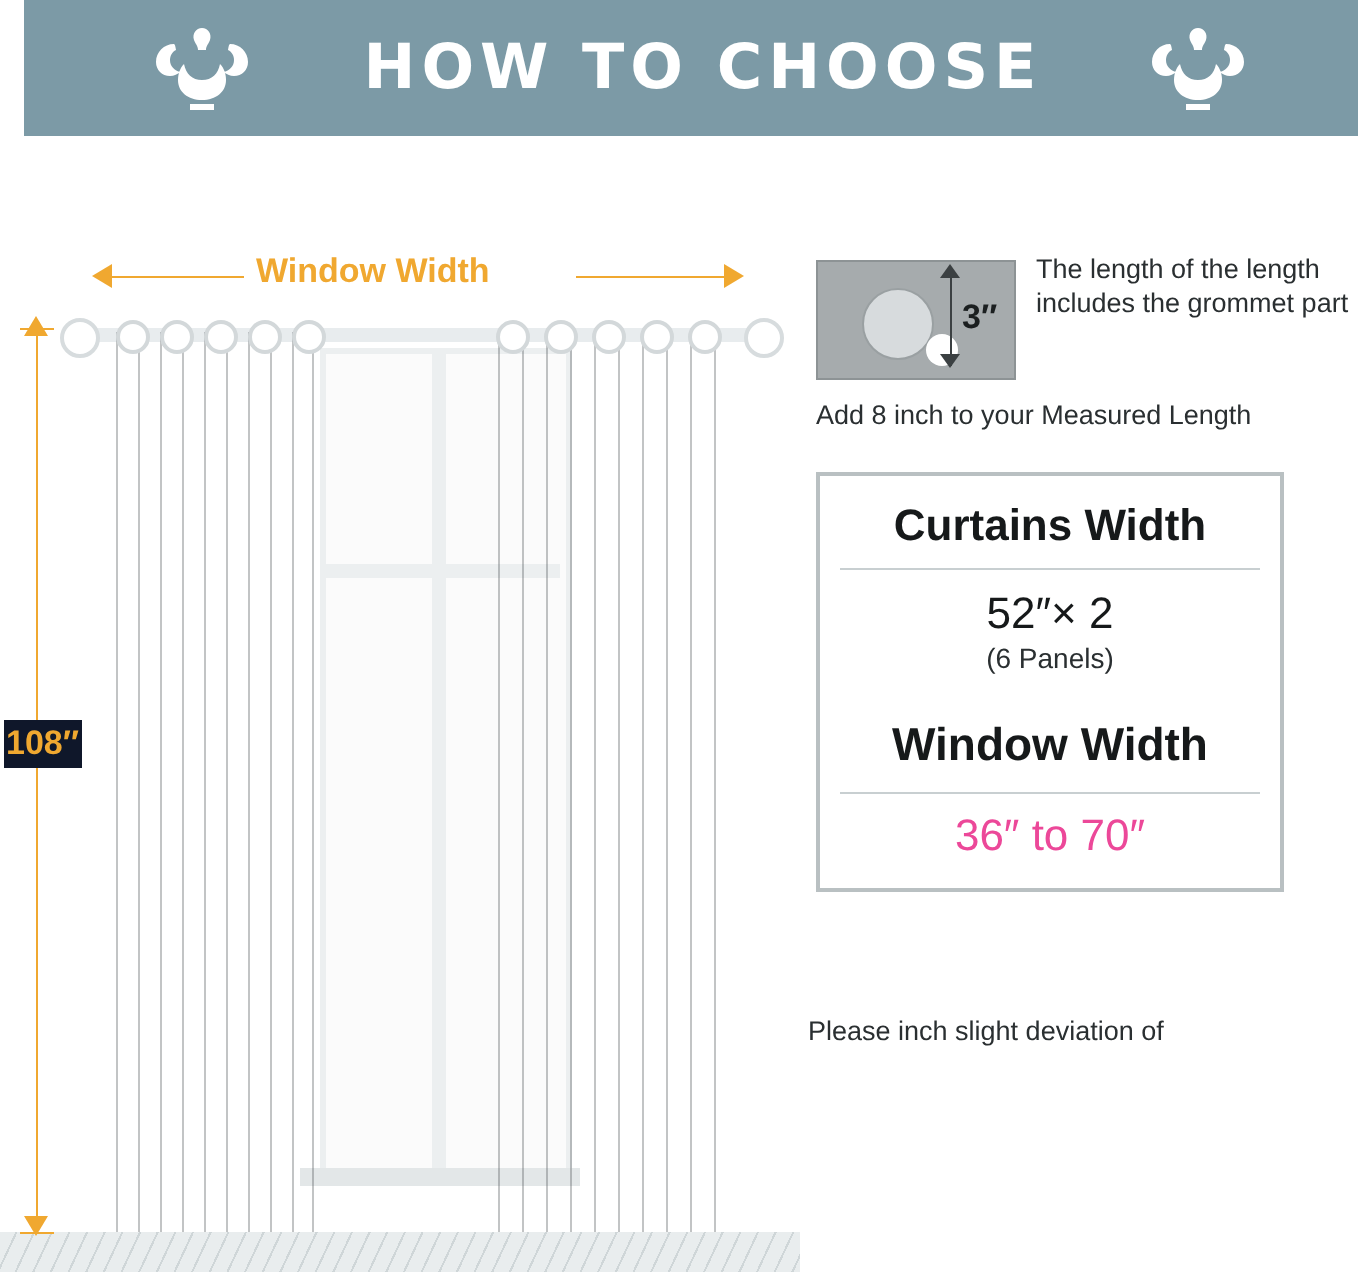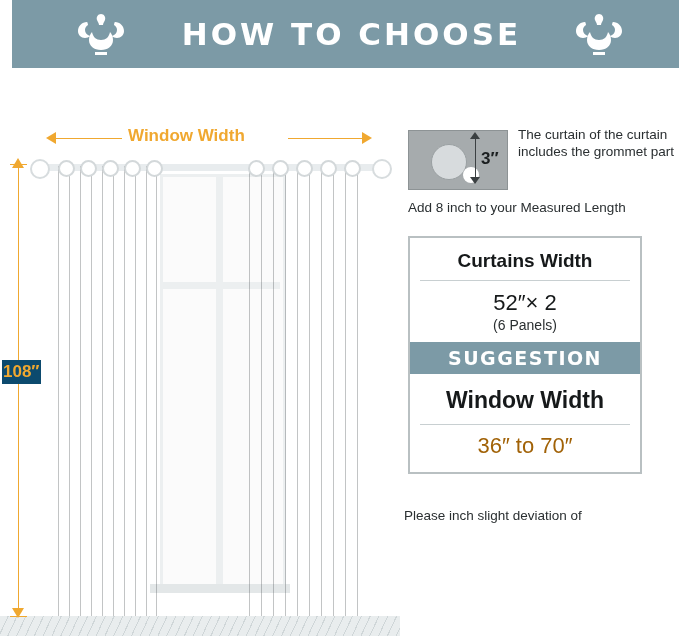--- a/index.html
+++ b/index.html
@@ -114,21 +114,21 @@
   }
   .vtick.t1 { top: 96px; }
   .vtick.t2 { top: 548px; }
   .height-label {
     position: absolute;
     left: 2px;
     top: 292px;
     font-size: 17px;
     font-weight: bold;
     color: #f0a830;
-    background: #0c4a6e;
+    background: #0f172a;
     padding: 2px 1px;
     white-space: nowrap;
   }
 
   
   .window-frame {
     position: absolute;
     left: 160px;
     top: 106px;
     width: 120px;
@@ -320,21 +320,21 @@
     position: absolute;
     left: 8px;
     top: 168px;
     width: 234px;
     border: 2px solid #b9c0c2;
     background: #ffffff;
     box-sizing: border-box;
     text-align: center;
   }
   .spec-title {
-    font-size: 19px;
+    font-size: 22px;
     font-weight: bold;
     color: #16191a;
     padding: 12px 0 8px 0;
   }
   .spec-divider {
     height: 1px;
     background: #c8cfd1;
     margin: 0 10px;
   }
   .spec-value {
@@ -357,21 +357,21 @@
     font-family: "DejaVu Sans", sans-serif;
   }
   .spec-title2 {
     font-size: 23px;
     font-weight: bold;
     color: #16191a;
     padding: 13px 0 10px 0;
   }
   .spec-range {
     font-size: 22px;
-    color: #a16207;
+    color: #ec4899;
     padding: 8px 0 13px 0;
   }
   .footnote {
     position: absolute;
     left: 4px;
     top: 438px;
     width: 270px;
     font-size: 13.5px;
     line-height: 20px;
     color: #2a2f31;
@@ -468,29 +468,28 @@
 
     <div class="grommet-box">
       <div class="grommet-ring-outer">
         <div class="grommet-ring-inner"></div>
       </div>
       <div class="gb-measure-line"></div>
       <div class="gb-head top"></div>
       <div class="gb-head bottom"></div>
       <div class="gb-label">3″</div>
     </div>
-    <div class="grommet-note">The curtain of the curtain includes the grommet part</div>
+    <div class="grommet-note">The length of the length includes the grommet part</div>
     <div class="add-note">Add 8 inch to your Measured Length</div>
 
     <div class="spec-card">
       <div class="spec-title">Curtains Width</div>
       <div class="spec-divider"></div>
       <div class="spec-value">52″× 2</div>
       <div class="spec-sub">(6 Panels)</div>
-      <div class="suggestion-bar">SUGGESTION</div>
       <div class="spec-title2">Window Width</div>
       <div class="spec-divider"></div>
       <div class="spec-range">36″ to 70″</div>
     </div>
 
     <div class="footnote">
       <div>Please inch slight deviation of</div>
     </div>
   </div>
 </div>

